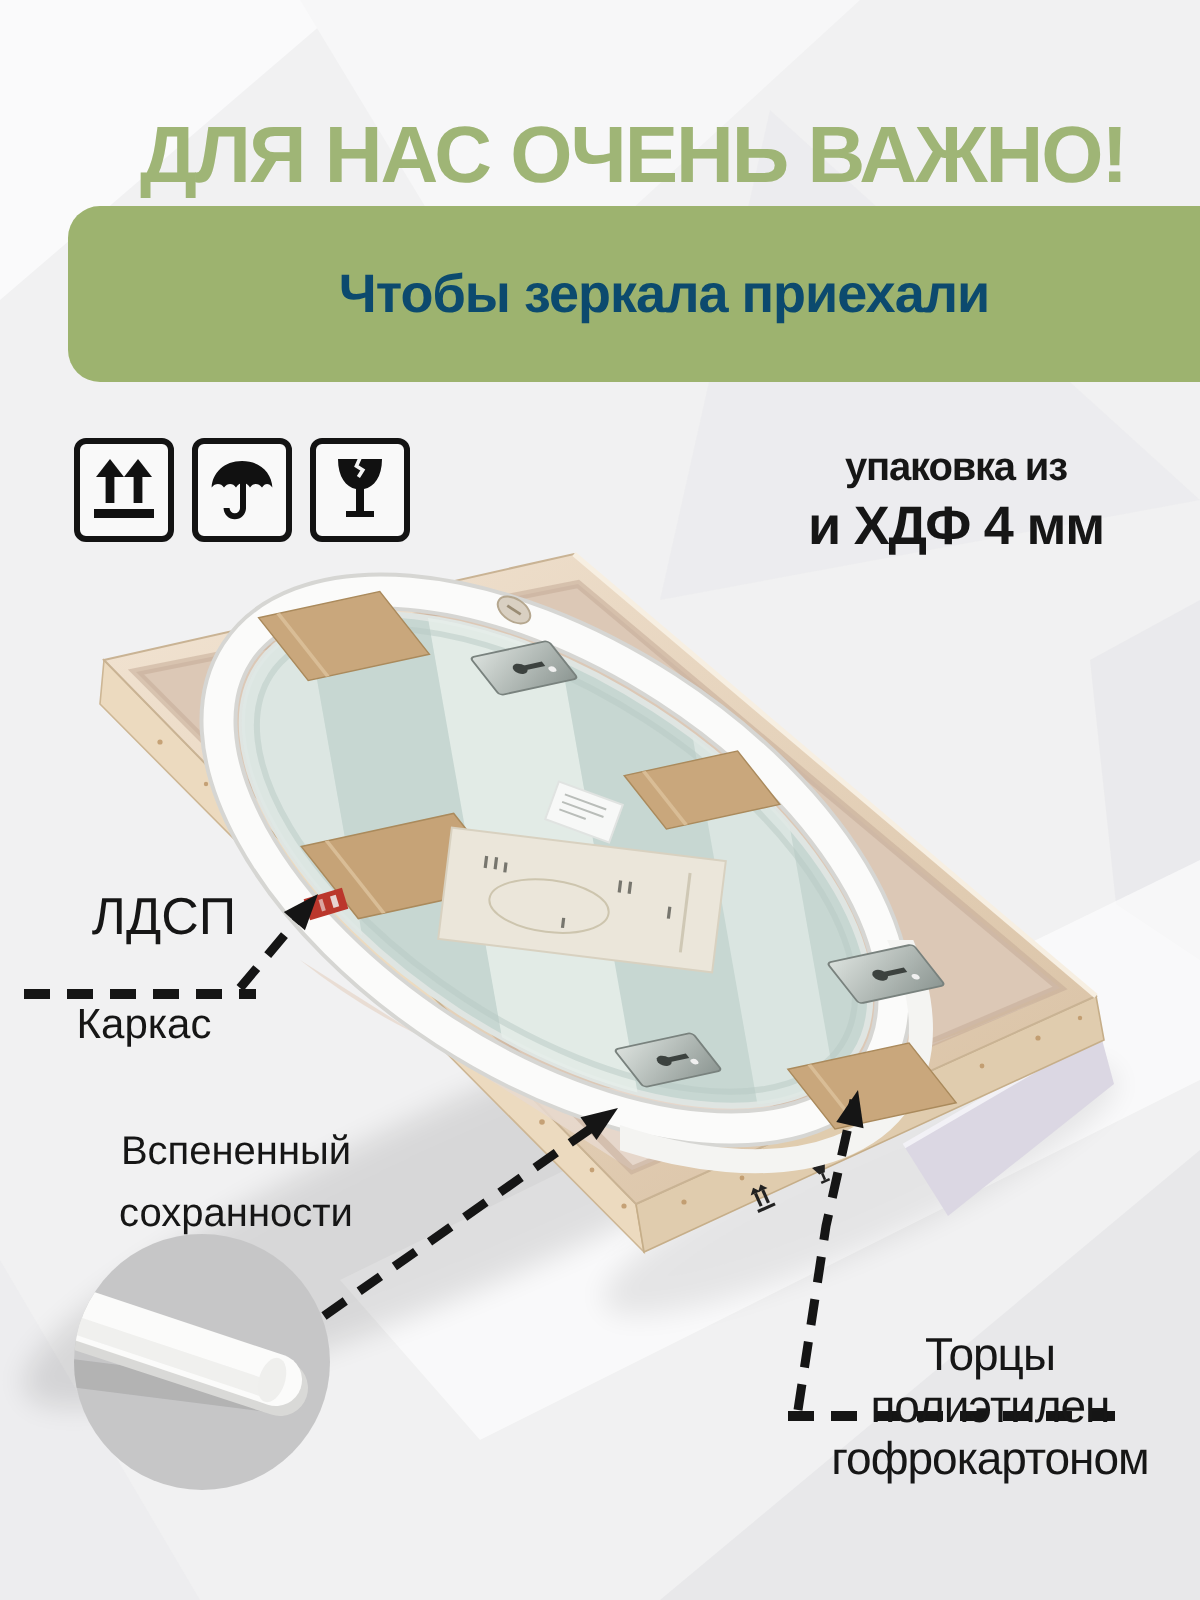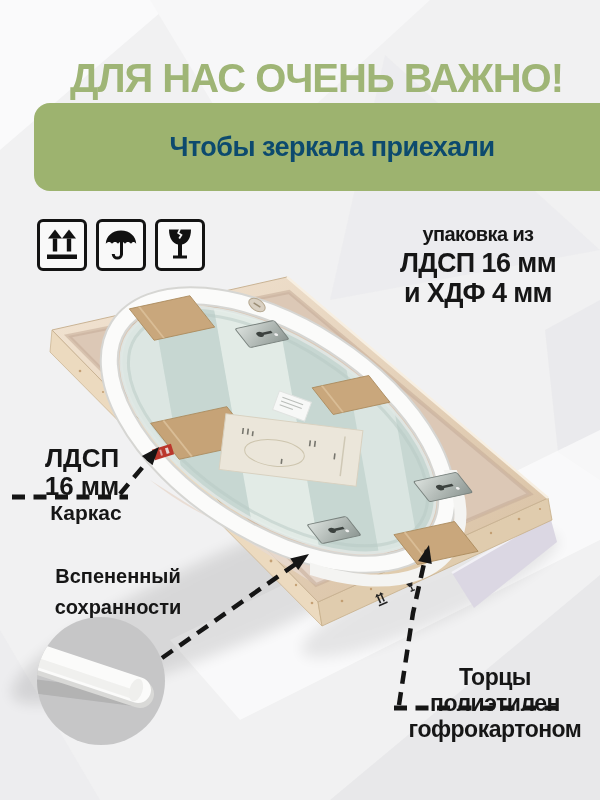--- a/index.html
+++ b/index.html
@@ -27,24 +27,24 @@
   .icons-row{left:37px;top:219px;display:flex;gap:9px;}
   .pack-icon{
     width:50px;height:52px;box-sizing:border-box;
     border:3.5px solid #131313;border-radius:6px;
     background:rgba(255,255,255,.55);
     display:flex;align-items:center;justify-content:center;
   }
   .specs{left:372px;top:221px;width:212px;text-align:center;letter-spacing:-0.6px;}
   .specs .s-sm{font-size:20px;font-weight:bold;line-height:27px;}
   .specs .s-lg{font-size:27px;font-weight:bold;line-height:30px;}
-  .co{font-weight:bold;text-align:center;}
+  .co{font-weight:normal;text-align:center;}
   .co-frame-1{left:18px;top:443px;width:128px;font-size:26px;}
   .co-frame-2{left:18px;top:471px;width:128px;font-size:26px;}
-  .co-frame-3{left:22px;top:501px;width:128px;font-size:21px;}
+  .co-frame-3{left:8px;top:501px;width:128px;font-size:21px;}
   .co-foam{left:10px;top:561px;width:216px;font-size:20px;line-height:31px;}
   .co-edges{left:406px;top:664px;width:178px;font-size:23px;line-height:26px;letter-spacing:-0.5px;}
 </style>
 </head>
 <body>
 
 <div class="canvas">
 
   <svg class="layer" width="600" height="800" viewBox="0 0 600 800">
     <defs>
@@ -266,26 +266,24 @@
     <div class="pack-icon">
       <svg width="36" height="37" viewBox="0 0 36 36">
         <path d="M7,2 H29 C29,11 25,16 20,17 L20,28 H25 V31 H11 V28 H16 L16,17 C11,16 7,11 7,2 Z" fill="#111"></path>
         <path d="M18,1.5 L16.2,5.5 L19.4,7.5 L17.2,11" stroke="#f4f4f4" stroke-width="1.8" fill="none"></path>
       </svg>
     </div>
   </div>
 
   <div class="txt specs">
     <div class="s-sm">упаковка из</div>
-    <div class="s-lg">ЛДСП 16 мм</div>
     <div class="s-lg">и ХДФ 4 мм</div>
   </div>
 
   <div class="txt co co-frame-1">ЛДСП</div>
-  <div class="txt co co-frame-2">16 мм</div>
   <div class="txt co co-frame-3">Каркас</div>
 
   <div class="txt co co-foam">
     <div>Вспененный</div>
     <div>сохранности</div>
   </div>
 
   <div class="txt co co-edges">
     <div>Торцы</div>
     <div>полиэтилен</div>

